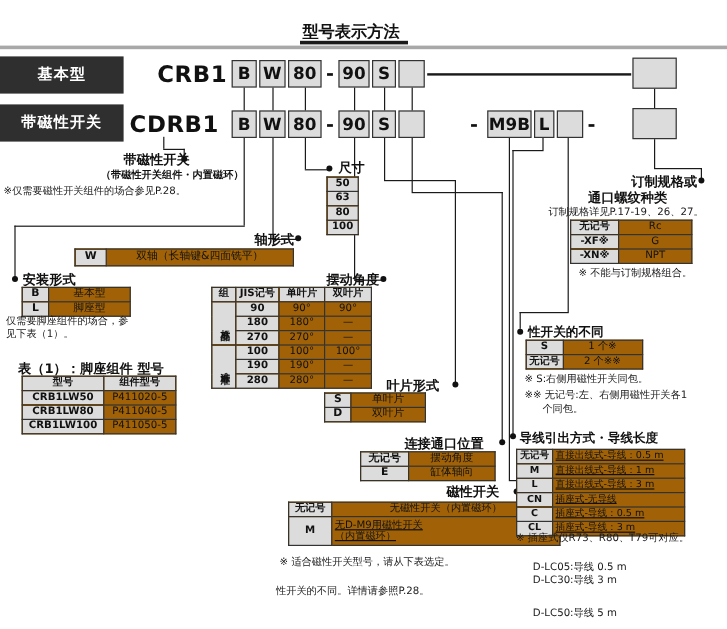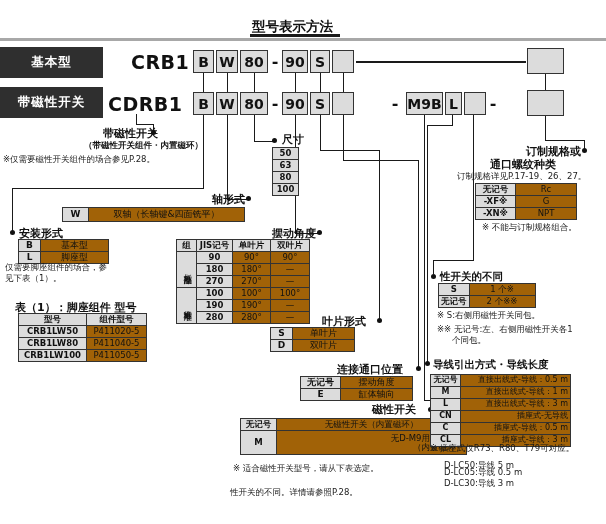--- a/index.html
+++ b/index.html
@@ -16,21 +16,21 @@
         display:flex;align-items:center;justify-content:center;font-weight:bold;font-size:14px;}
   .mdash{position:absolute;font-weight:bold;font-size:16px;display:flex;align-items:center;justify-content:center;}
   .seclabel{position:absolute;font-weight:bold;font-size:11px;white-space:nowrap;}
   .seclabel.sm{font-size:10.5px;}
   .sub{position:absolute;font-size:8.5px;font-weight:bold;white-space:nowrap;}
   .note{position:absolute;font-size:8.5px;white-space:nowrap;color:#1a1a1a;}
   table.t{position:absolute;border-collapse:collapse;table-layout:fixed;font-size:9px;background:#a16207;}
   table.t td{border:1px solid #333;height:11px;padding:0 2px;text-align:center;white-space:nowrap;
              overflow:hidden;line-height:1.05;}
   table.t td.g{background:#dcdcdc;font-weight:bold;}
-  table.t td.l{text-align:right;}
+  table.t td.l{text-align:left;text-decoration:underline;}
   table.t.f8 {font-size:8px;}
   table.t.f85{font-size:8.5px;}
   td.vcell{writing-mode:vertical-rl;text-orientation:upright;font-size:8px;letter-spacing:1px;padding:0;}
 </style>
 </head>
 <body>
 
 <div id="page">
 
   <div class="title" style="left:252px;top:18px;">型号表示方法</div>
@@ -370,21 +370,21 @@
         </tr>
     <tr style="height:9px;">
           <td class="g">CL</td>
           <td class="l">插座式-导线：3 m</td>
         </tr>
   </tbody>
     </table>
   <div class="note" style="left:430px;top:443px;">※ 插座式仅R73、R80、T79可对应。</div>
   <div class="note" style="left:444px;top:467px;">D-LC05:导线 0.5 m</div>
   <div class="note" style="left:444px;top:478px;">D-LC30:导线 3 m</div>
-  <div class="note" style="left:444px;top:460px;">D-LC50:导线 5 m</div>
+  <div class="note" style="left:444px;top:505px;">D-LC50:导线 5 m</div>
 
   <div class="seclabel" style="left:477px;top:144px;width:104px;text-align:right;">订制规格或</div>
   <div class="seclabel" style="left:490px;top:157px;">通口螺纹种类</div>
   <div class="note" style="left:457px;top:171px;">订制规格详见P.17-19、26、27。</div>
   <table class="t f85" style="left:475px;top:183px;">
     <colgroup>
         <col style="width:40px">
         <col style="width:61px">
       </colgroup>
     <tbody>

